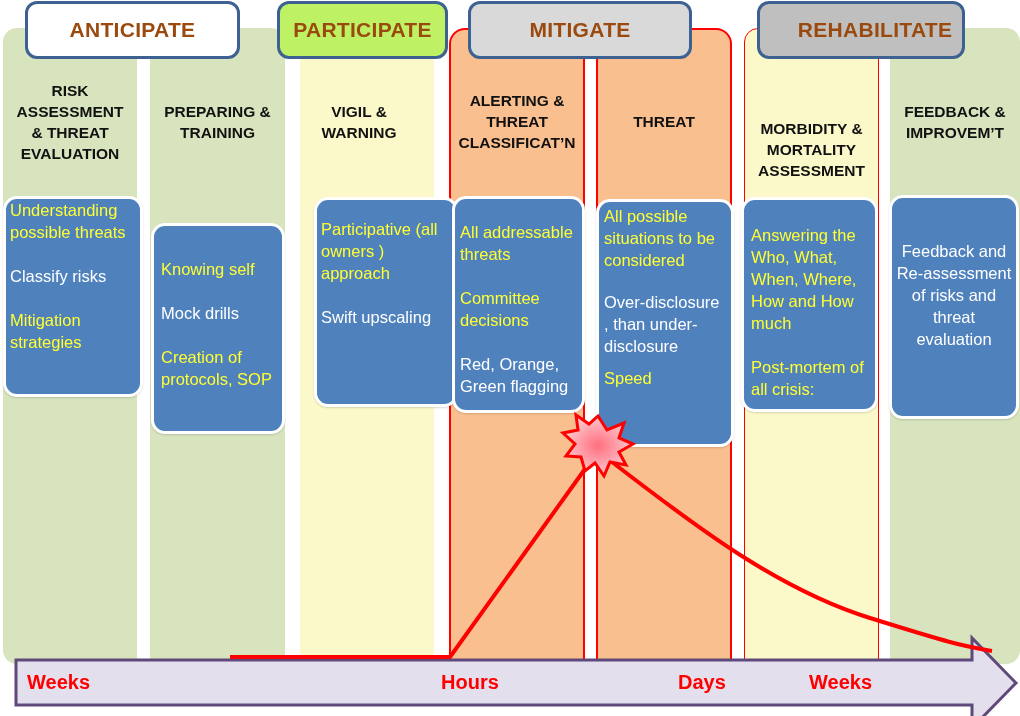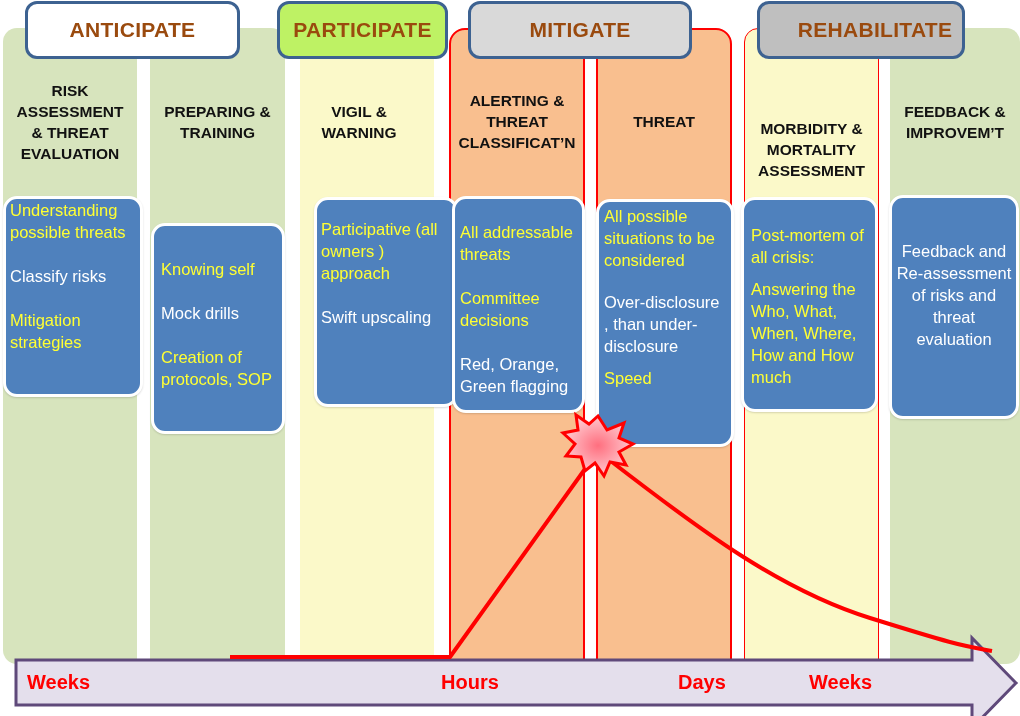--- a/index.html
+++ b/index.html
@@ -95,22 +95,22 @@
   <span class="it y">All addressable threats</span>
   <span class="it y">Committee decisions</span>
   <span class="it w">Red, Orange, Green flagging</span>
 </div>
 <div class="box" style="left:596px;top:199px;width:138px;height:248px;padding-top:3px;padding-left:5px;">
   <span class="it y" style="margin-bottom:20px;">All possible situations to be considered</span>
   <span class="it w" style="margin-bottom:10px;">Over-disclosure , than under-disclosure</span>
   <span class="it y">Speed</span>
 </div>
 <div class="box" style="left:741px;top:197px;width:137px;height:215px;padding-top:24px;padding-left:7px;">
+  <span class="it y">Answering the Who, What, When, Where, How and How much</span>
   <span class="it y" style="margin-bottom:10px;">Post-mortem of all crisis:</span>
-  <span class="it y">Answering the Who, What, When, Where, How and How much</span>
 </div>
 <div class="box center" style="left:889px;top:195px;width:130px;height:224px;padding-top:42px;">
   <span class="it w">Feedback and Re-assessment of risks and threat evaluation</span>
 </div>
 
 <svg class="overlay" width="1020" height="716" viewBox="0 0 1020 716">
   <defs>
     <radialGradient id="burstGrad" cx="50%" cy="50%" r="50%">
       <stop offset="0%" stop-color="#ff6f7f"></stop>
       <stop offset="100%" stop-color="#ffc9cf"></stop>

